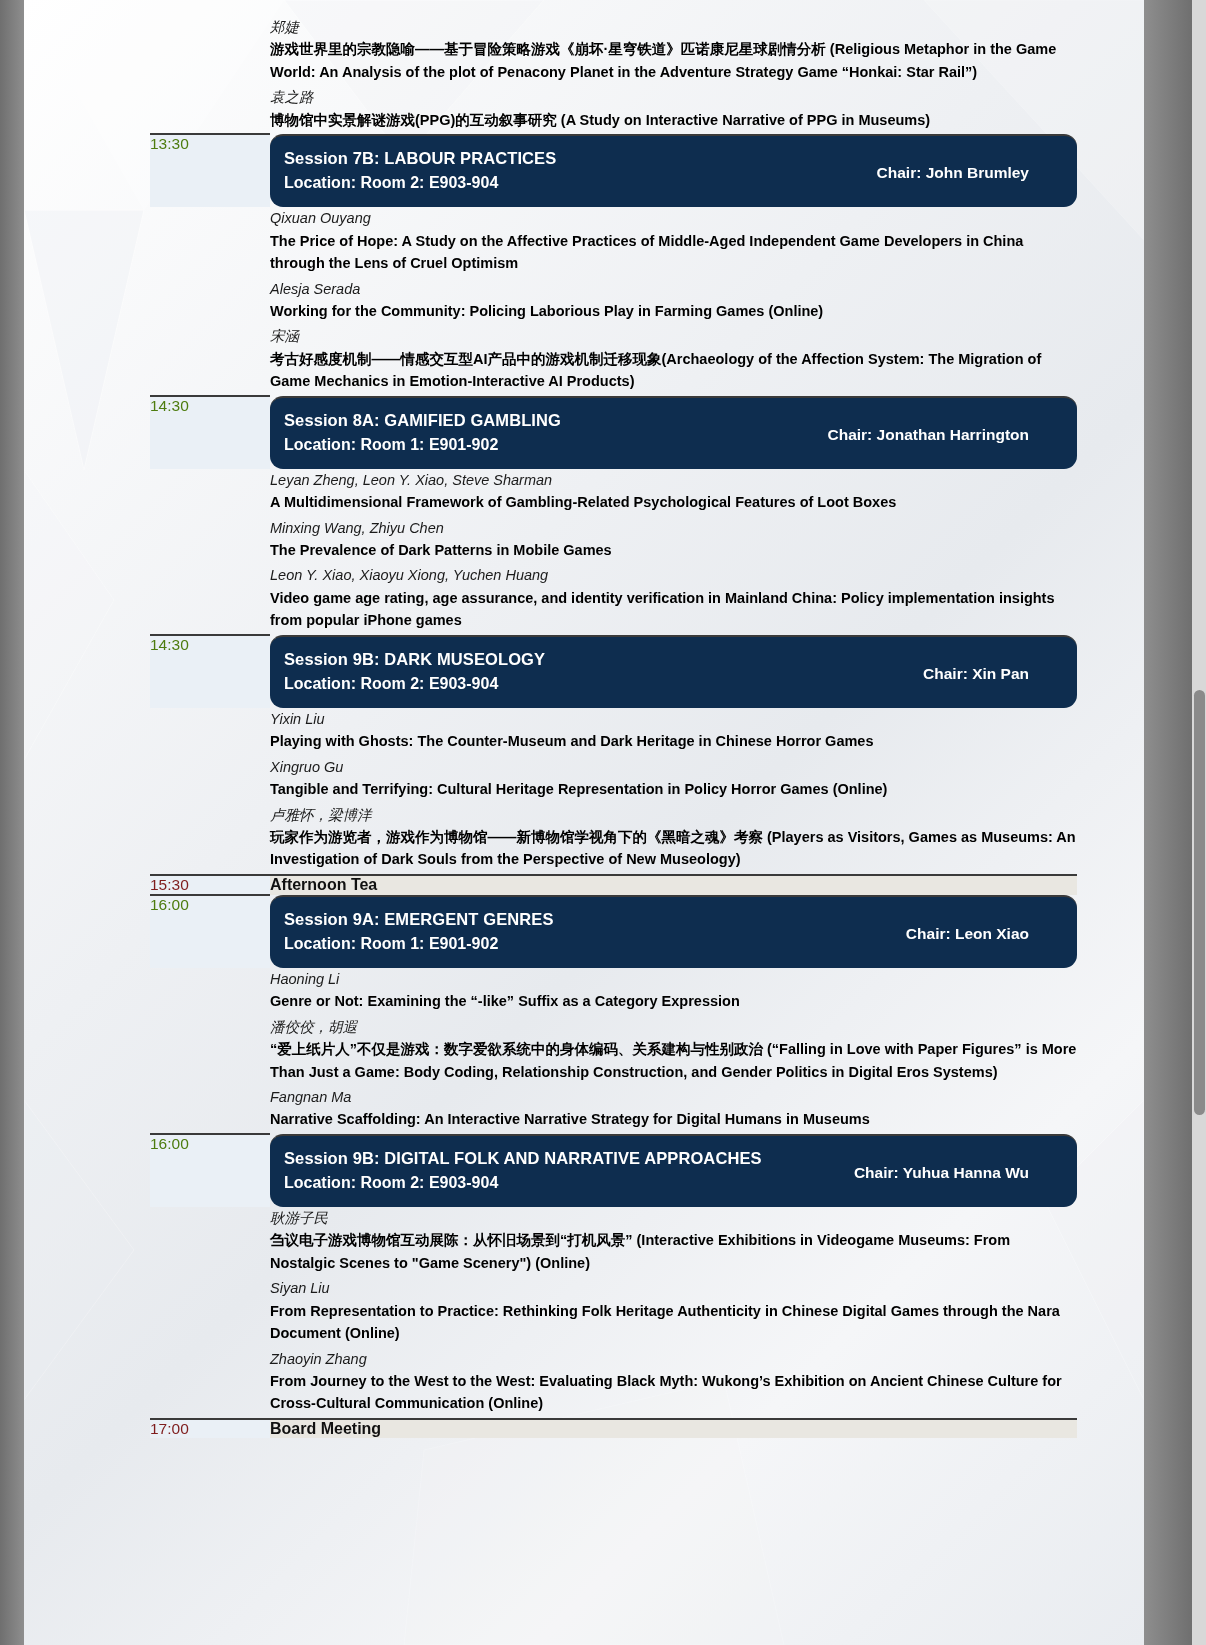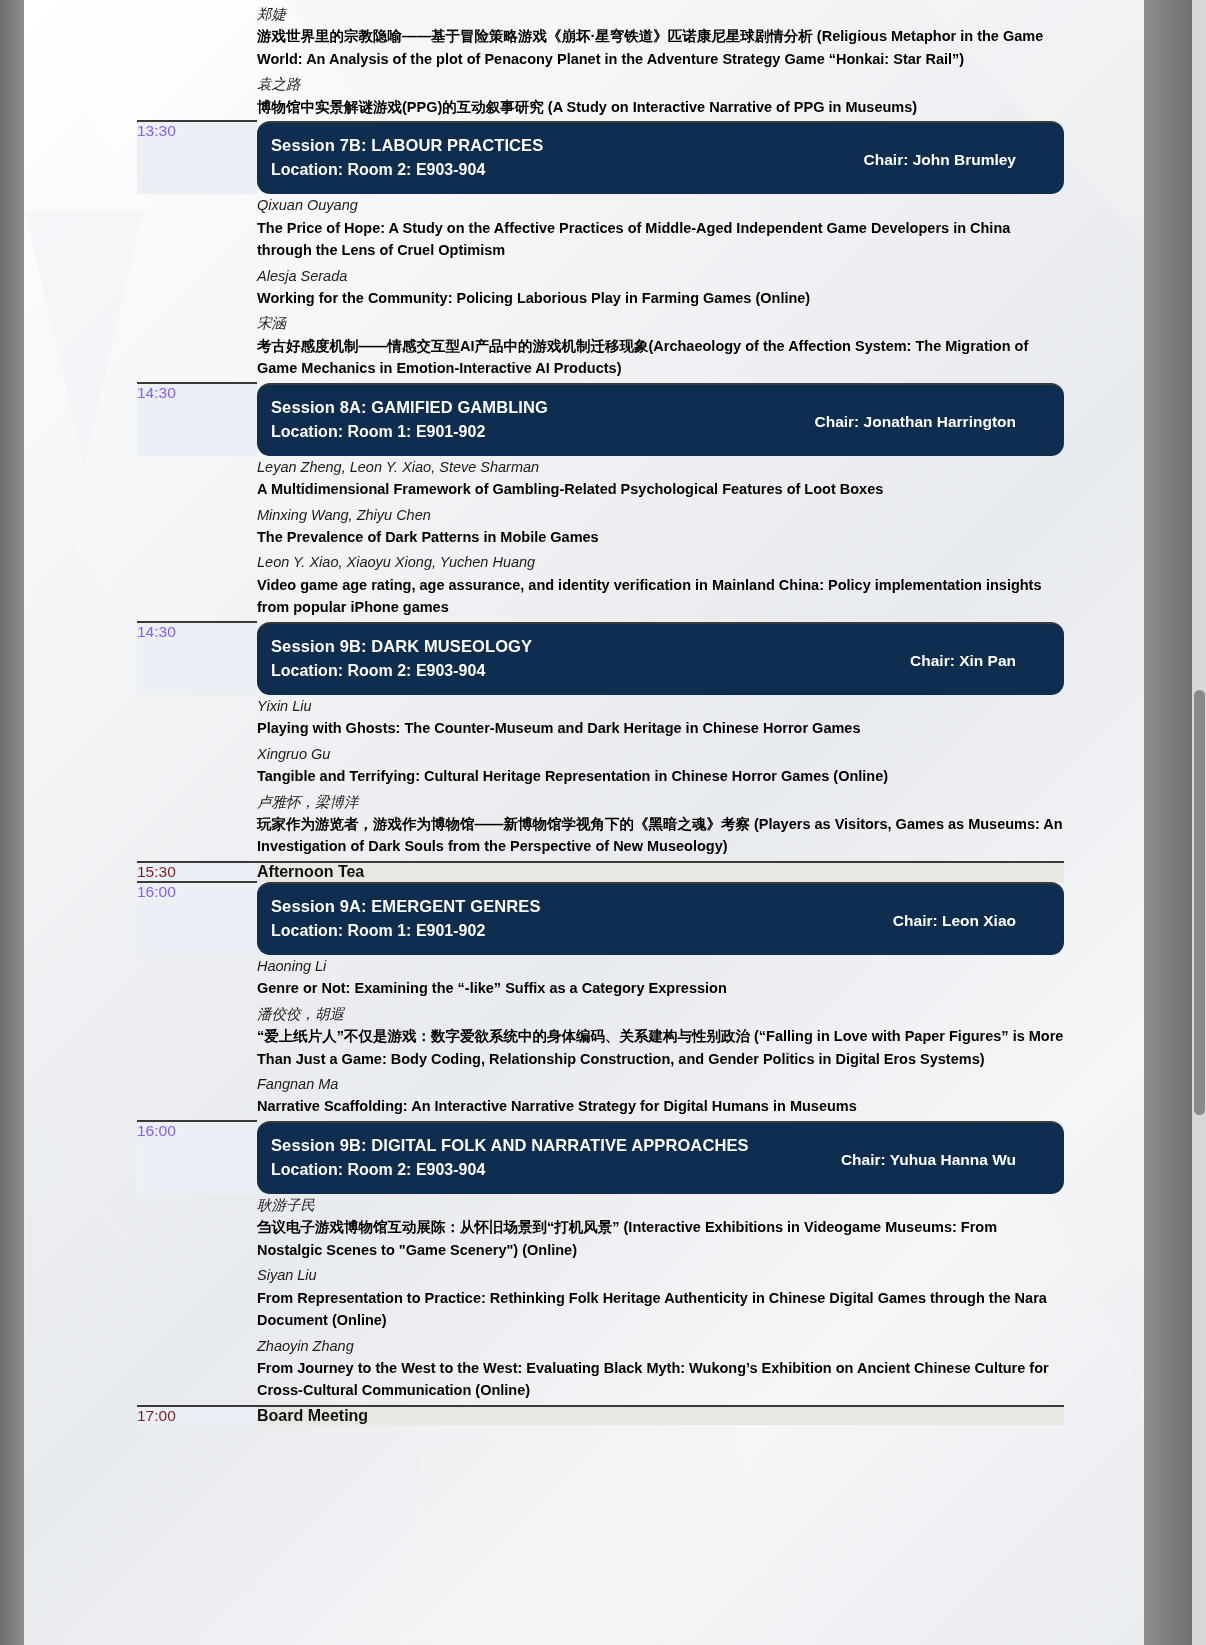--- a/index.html
+++ b/index.html
@@ -38,40 +38,40 @@
   }
   .poly {
     position: absolute;
     z-index: 0;
     opacity: 0.55;
   }
 
   #content {
     position: relative;
     z-index: 2;
-    padding: 3px;
+    padding: 16px;
   }
 
   table.sched {
     border-collapse: collapse;
     width: 1120px;
     table-layout: fixed;
   }
   table.sched td {
     vertical-align: top;
     padding: 0;
   }
   .col-time { width: 120px; }
   .col-pad-l { width: 110px; }
   .col-pad-r { width: 83px; }
 
   
   .timecell {
     background: #eaf0f6;
-    color: #8b5cf6;
+    color: #4d7c0f;
     font-size: 15.5px;
     padding: 14px 0 14px 14px;
     border-top: 2px solid #3a3a3a;
     font-family: "Liberation Sans", sans-serif;
   }
   .timecell.empty {
     background: transparent;
     border-top: none;
   }
 
@@ -308,21 +308,21 @@
           <tr>
             <td></td>
             <td class="timecell empty"></td>
             <td class="papers ">
               <div class="paper">
                 <div class="authors">Yixin Liu</div>
                 <div class="ptitle">Playing with Ghosts: The Counter-Museum and Dark Heritage in Chinese Horror Games</div>
               </div>
               <div class="paper">
                 <div class="authors">Xingruo Gu</div>
-                <div class="ptitle">Tangible and Terrifying: Cultural Heritage Representation in Chinese Horror Games (Online)</div>
+                <div class="ptitle">Tangible and Terrifying: Cultural Heritage Representation in Policy Horror Games (Online)</div>
               </div>
               <div class="paper">
                 <div class="authors">卢雅怀，梁博洋</div>
                 <div class="ptitle">玩家作为游览者，游戏作为博物馆——新博物馆学视角下的《黑暗之魂》考察 (Players as Visitors, Games as Museums: An Investigation of Dark Souls from the Perspective of New Museology)</div>
               </div>
             </td>
             <td></td>
           </tr>
           <tr>
             <td></td>

